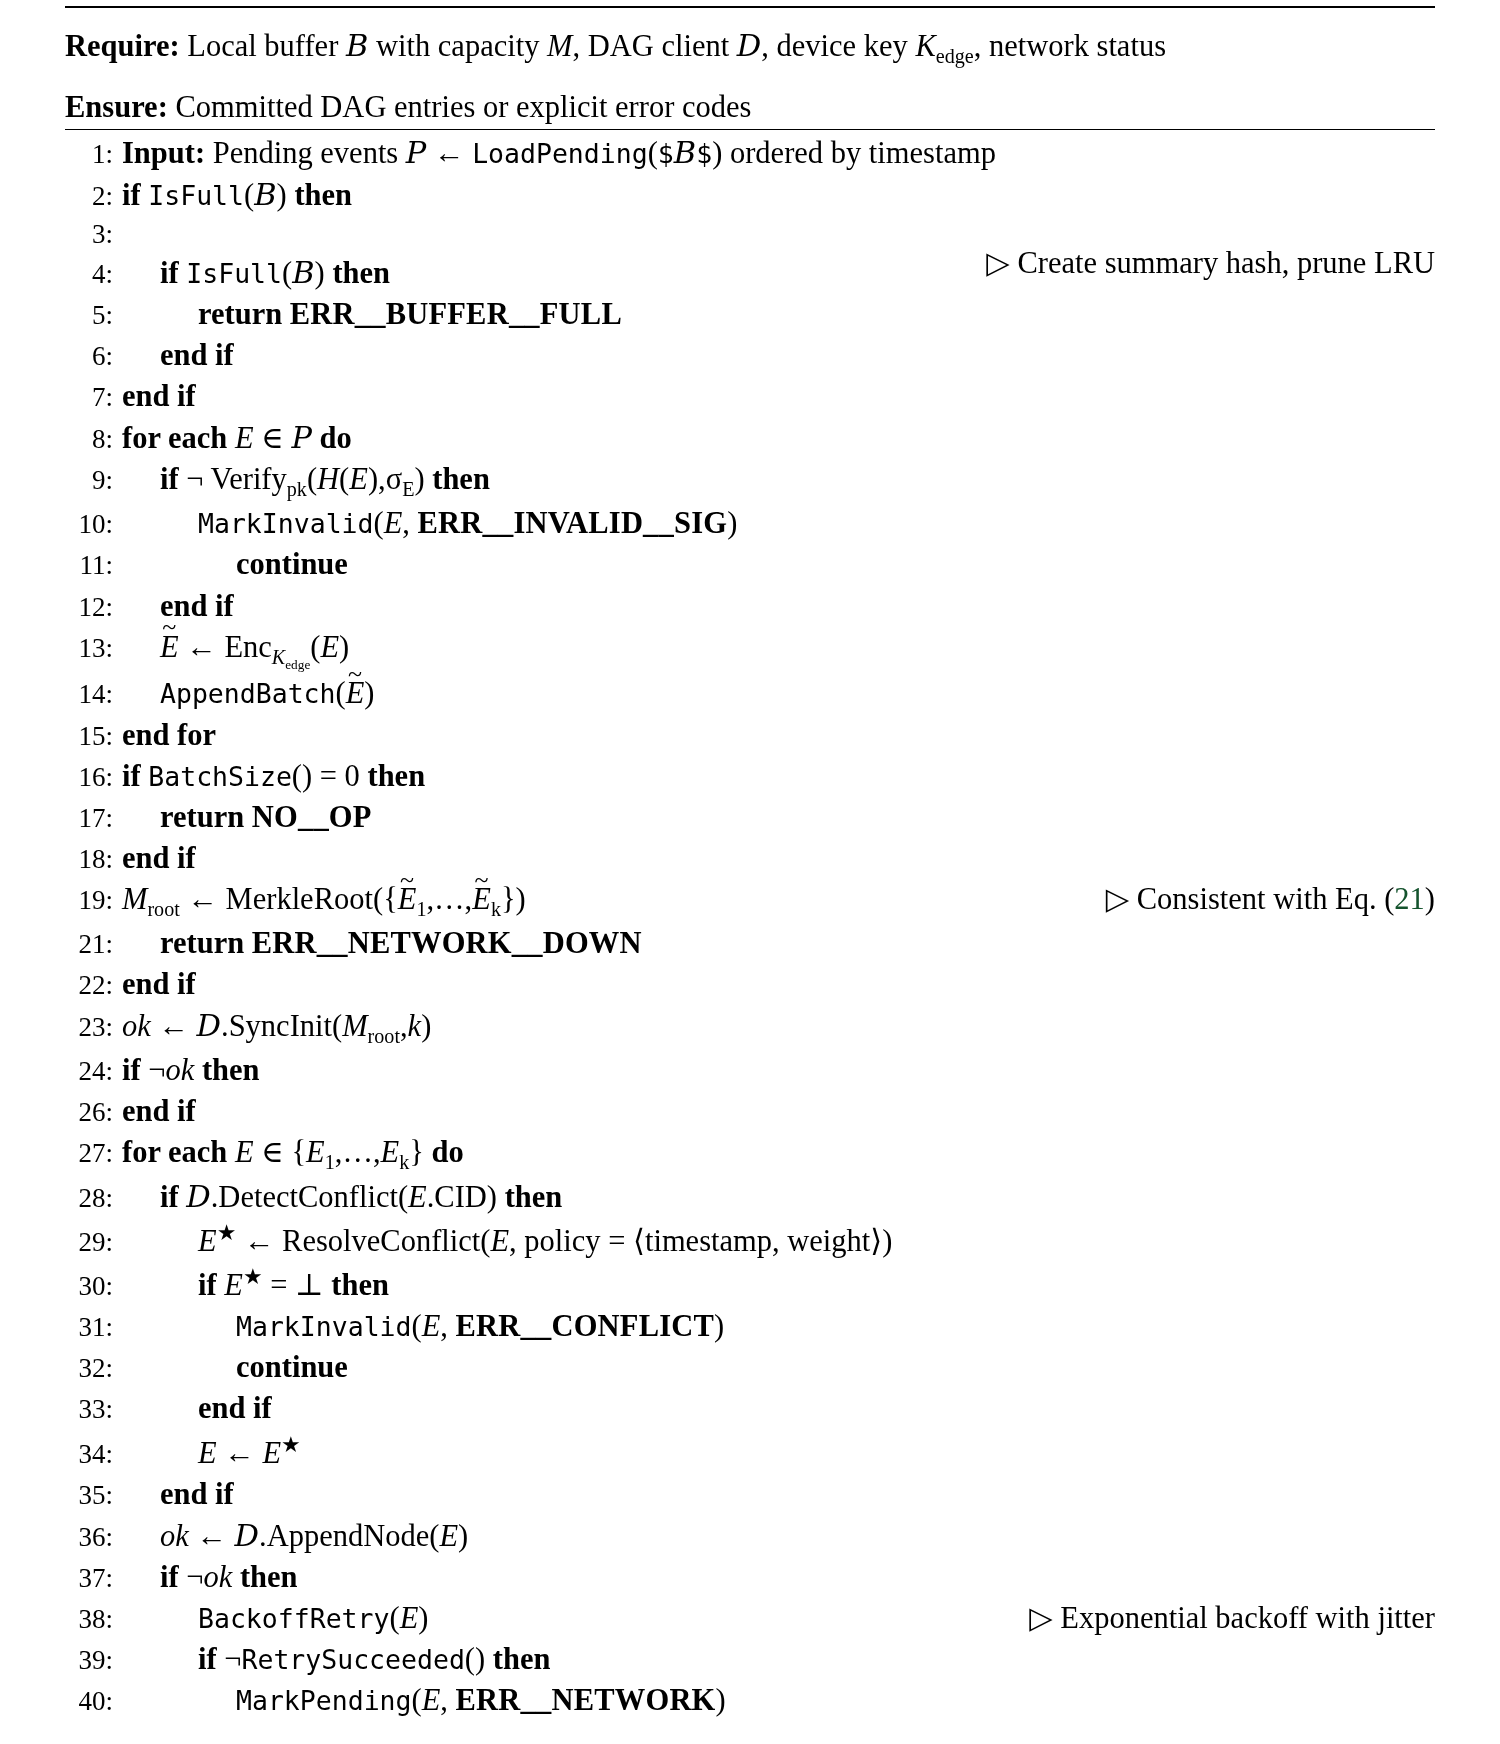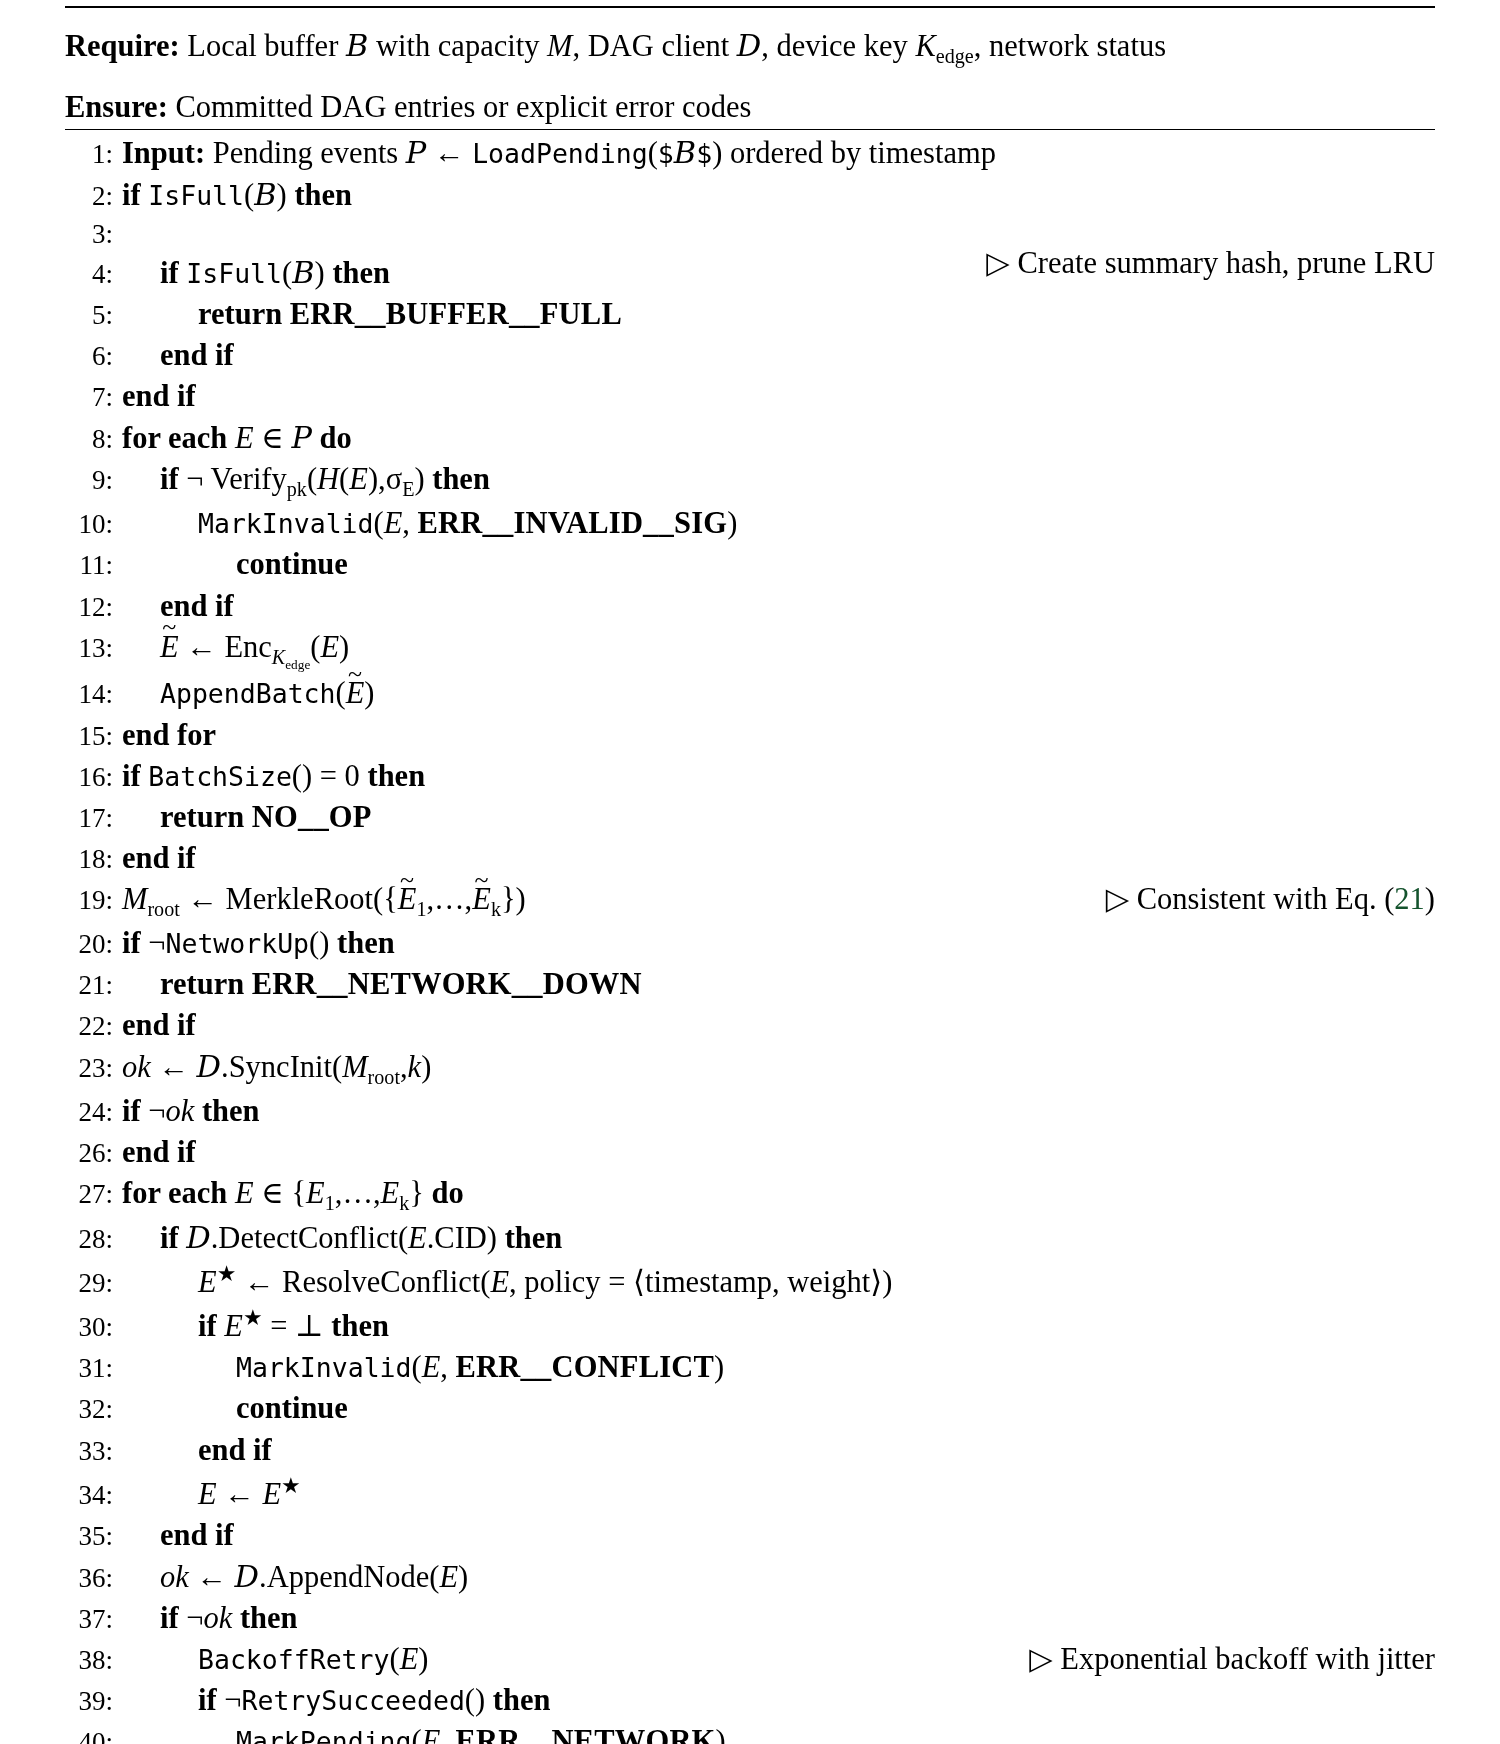--- a/index.html
+++ b/index.html
@@ -257,26 +257,20 @@
     </div>
 
     <div class="line">
       <span class="num">19:</span>
       <span class="body-col">
         <span class="code ind1"><span class="it">M</span><span class="sub">root</span> ← MerkleRoot({<span class="tilde-wrap"><span class="tl">~</span><span class="it">E</span></span><span class="sub">1</span>,…,<span class="tilde-wrap"><span class="tl">~</span><span class="it">E</span></span><span class="sub it">k</span>})</span>
         <span class="comment">▷ Consistent with Eq. (<span class="ref">21</span>)</span>
       </span>
     </div>
 
-    <div class="line">
-      <span class="num">20:</span>
-      <span class="body-col">
-          <span class="code ind1"><span class="kw">if</span> ¬<span class="mono">NetworkUp</span>() <span class="kw">then</span></span>
-        </span>
-    </div>
 
     <div class="line">
       <span class="num">21:</span>
       <span class="body-col">
           <span class="code ind2"><span class="kw">return</span> <span class="err">ERR__NETWORK__DOWN</span></span>
         </span>
     </div>
 
     <div class="line">
       <span class="num">22:</span>

